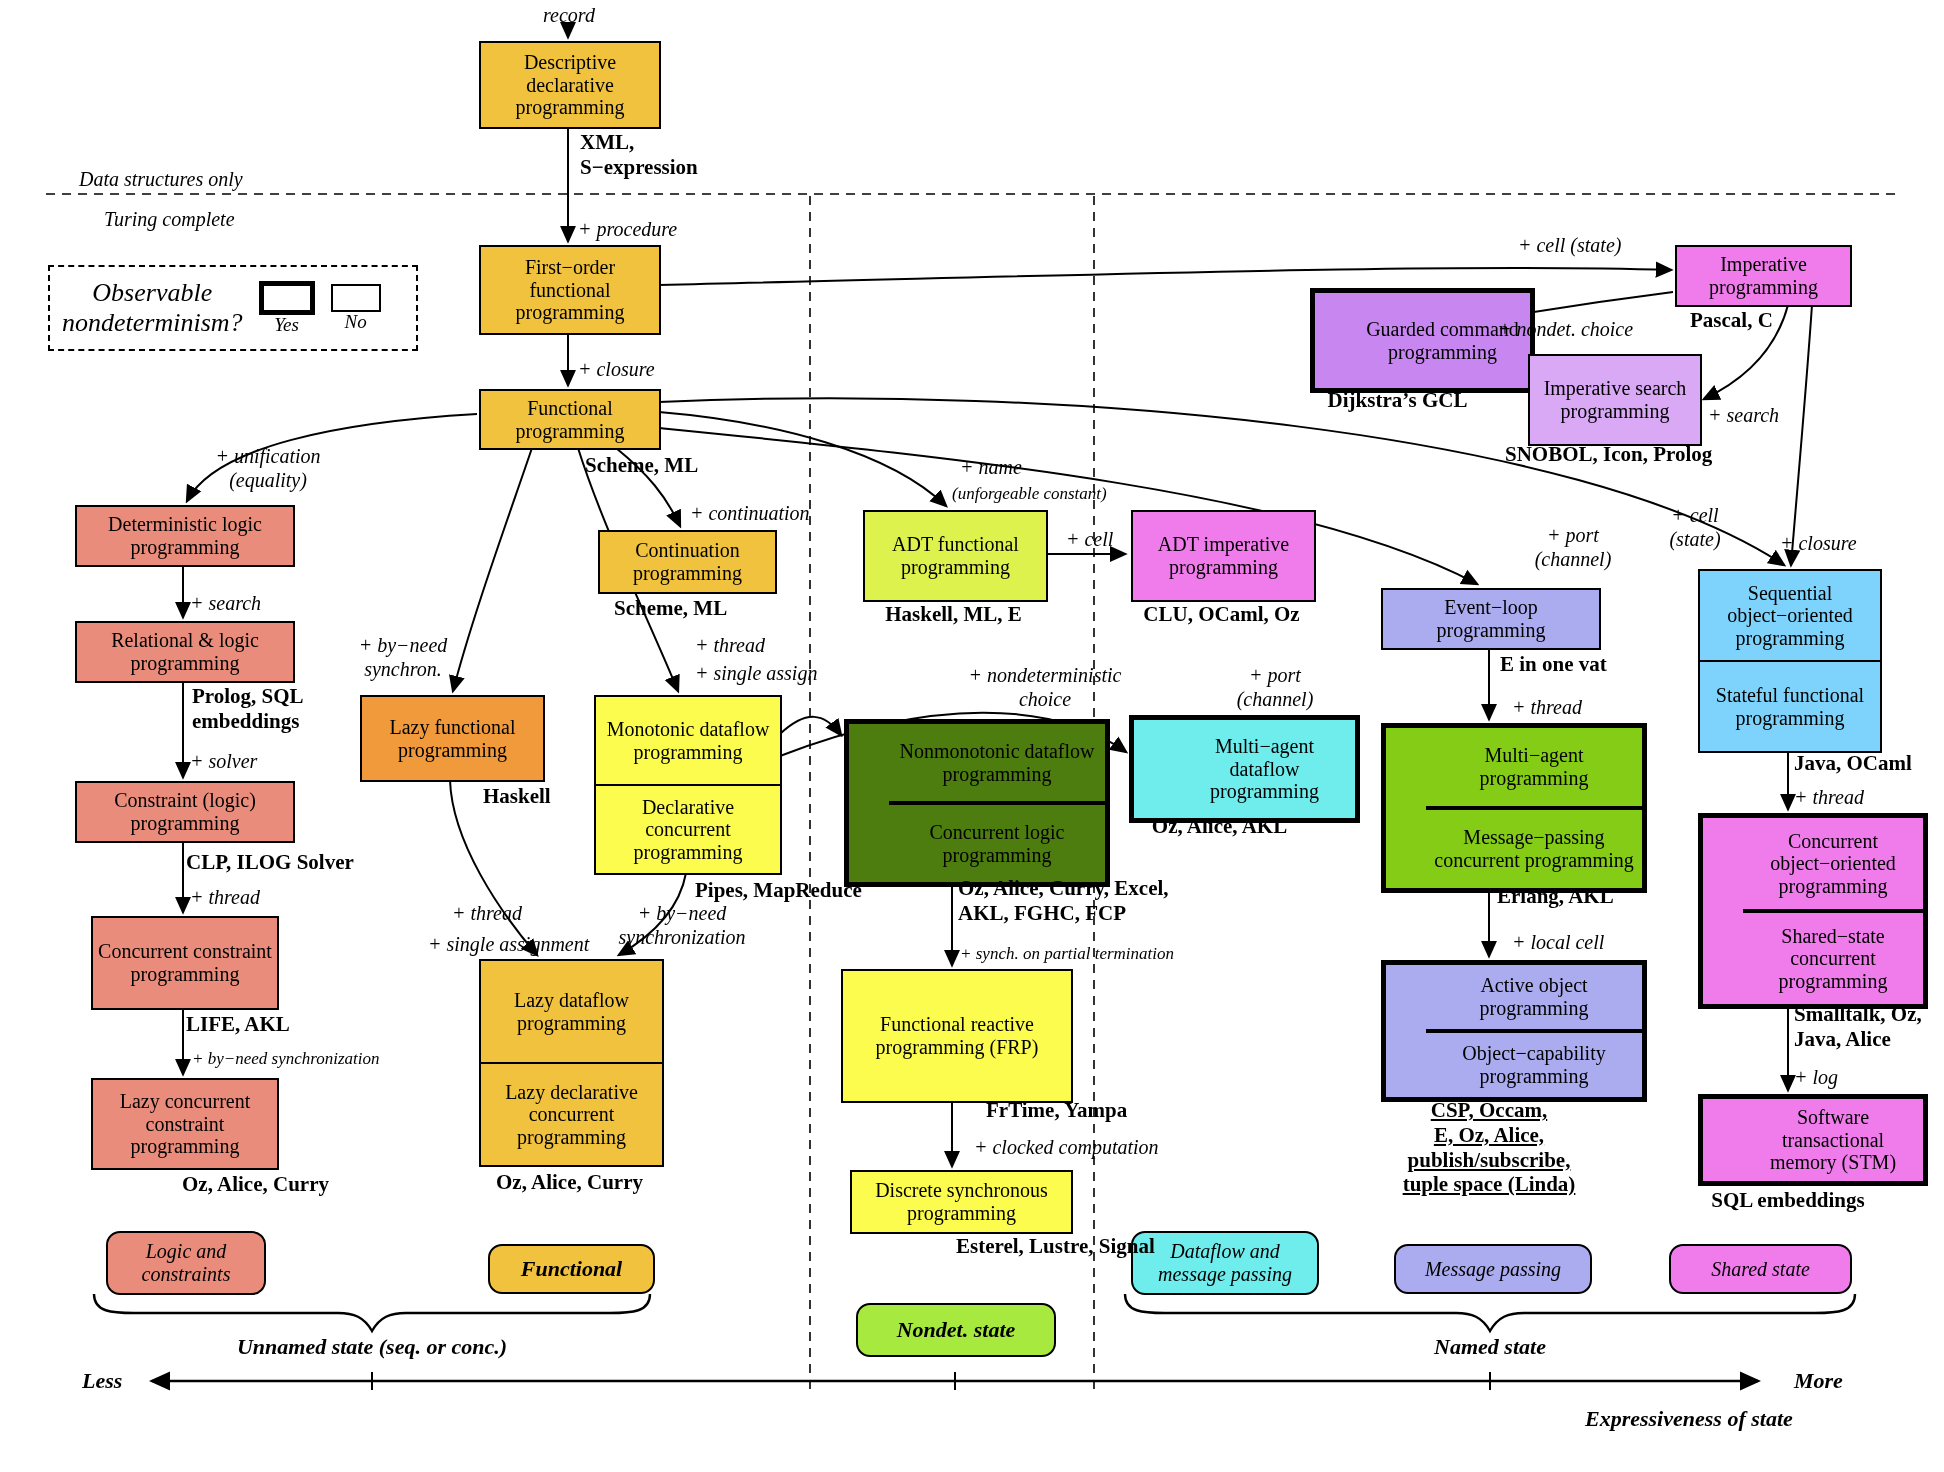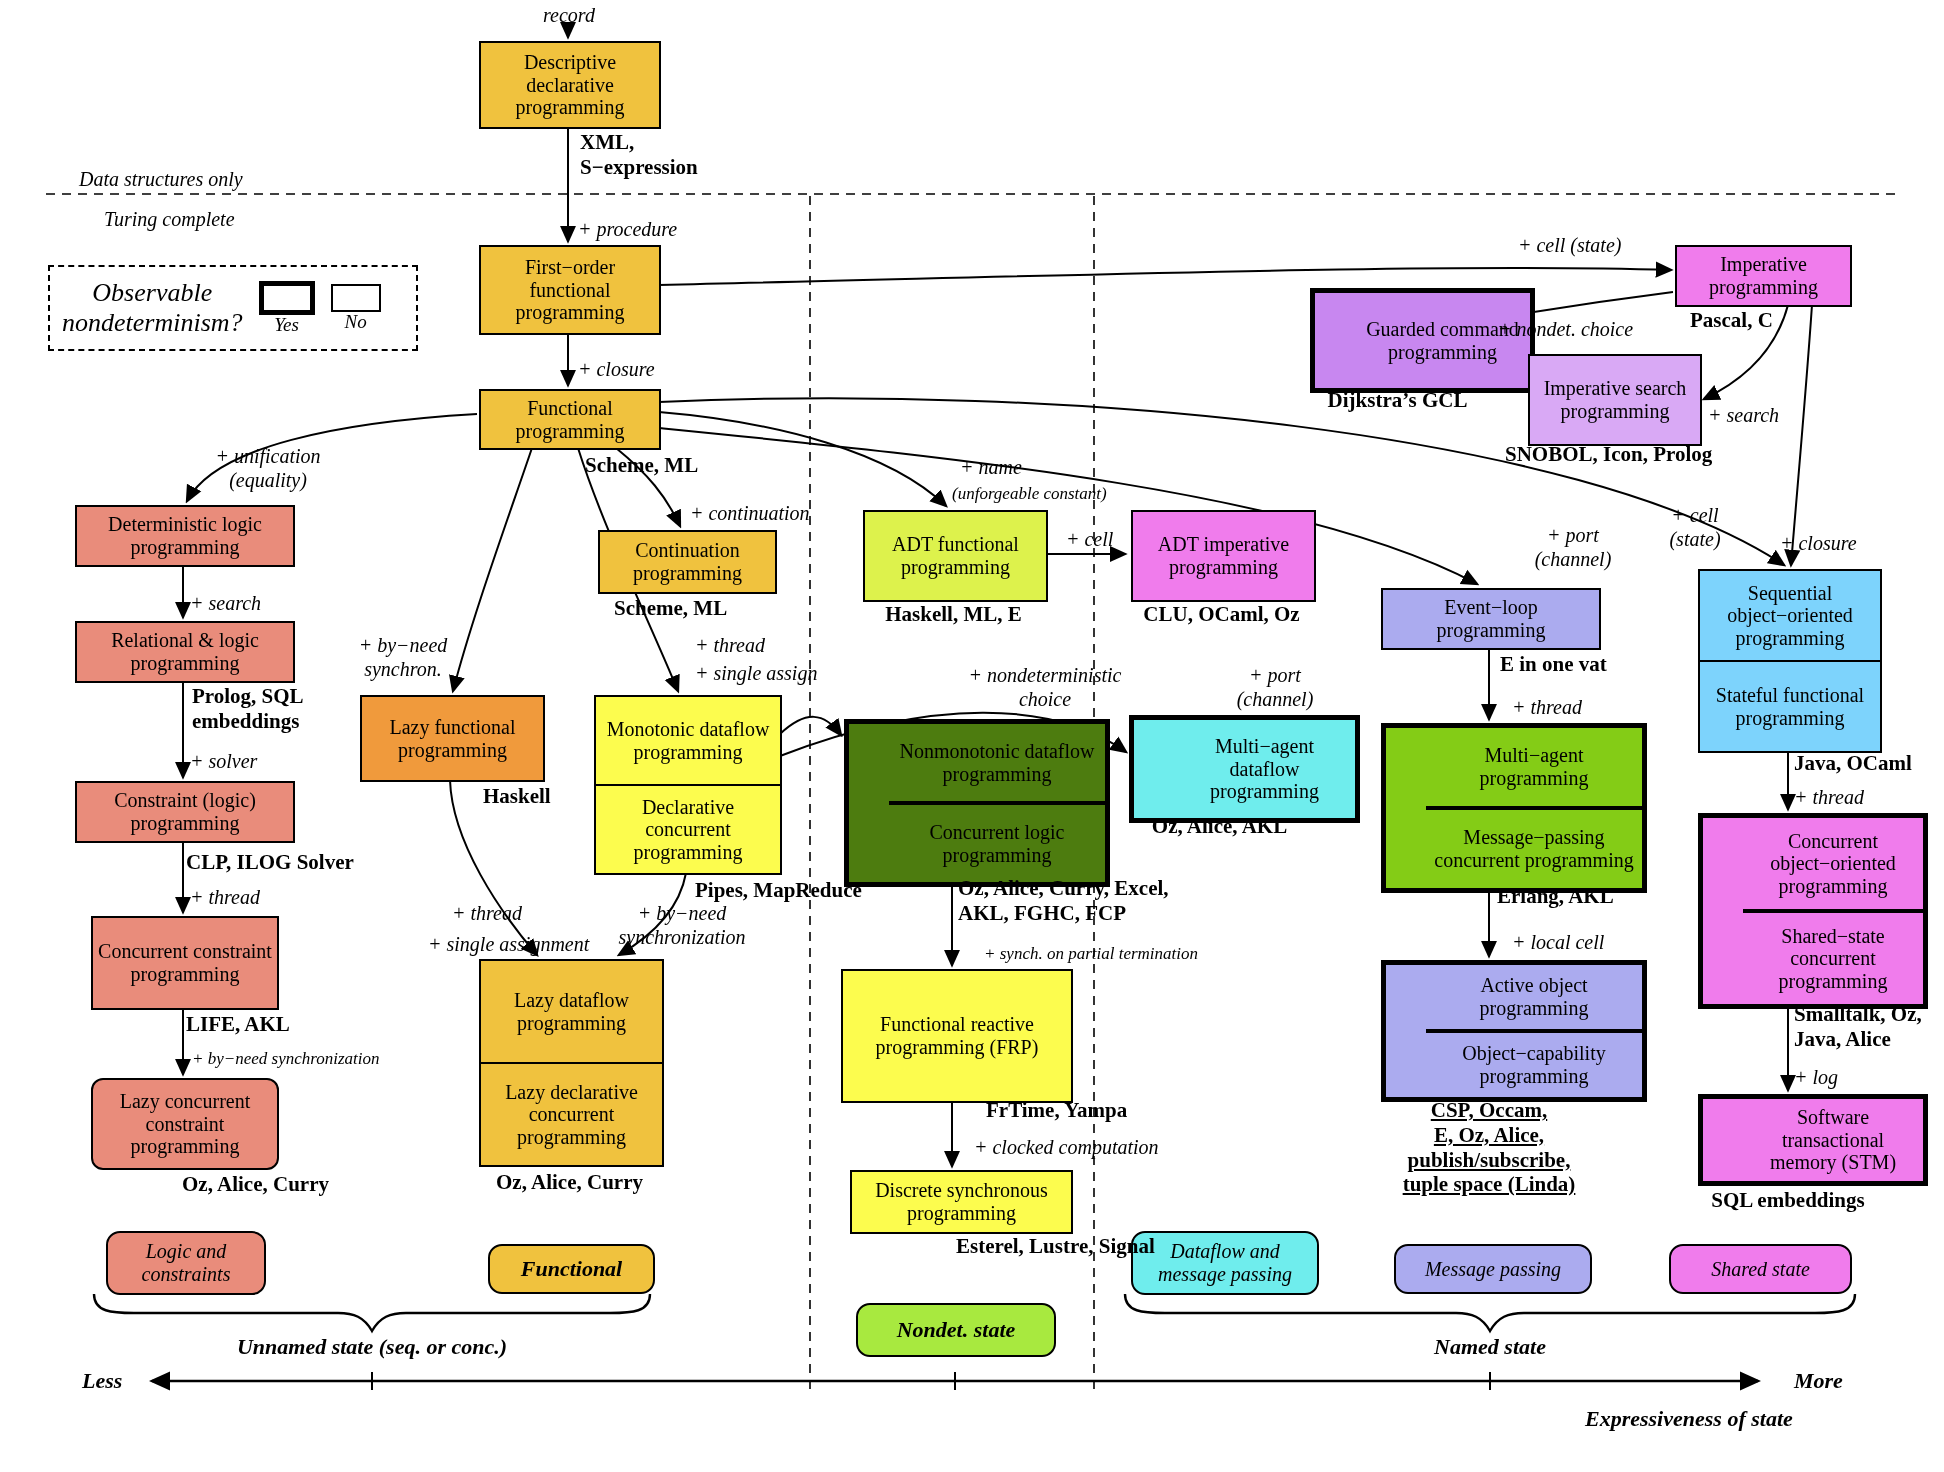--- a/index.html
+++ b/index.html
@@ -125,21 +125,21 @@
     </div>
     <div class="box" style="left: 75px; top: 621px; width: 216px; height: 58px; background: rgb(233, 140, 123);">
       <div class="section">Relational &amp; logic programming</div>
     </div>
     <div class="box" style="left: 75px; top: 781px; width: 216px; height: 58px; background: rgb(233, 140, 123);">
       <div class="section">Constraint (logic) programming</div>
     </div>
     <div class="box" style="left: 91px; top: 916px; width: 184px; height: 90px; background: rgb(233, 140, 123);">
       <div class="section">Concurrent constraint programming</div>
     </div>
-    <div class="box" style="left: 91px; top: 1078px; width: 184px; height: 88px; background: rgb(233, 140, 123); border-radius: 12px;">
+    <div class="box" style="left: 91px; top: 1078px; width: 184px; height: 88px; background: rgb(233, 140, 123);">
       <div class="section">Lazy concurrent constraint programming</div>
     </div>
     <div class="box" style="left: 360px; top: 695px; width: 181px; height: 83px; background: rgb(240, 154, 60);">
       <div class="section">Lazy functional programming</div>
     </div>
     <div class="box" style="left: 594px; top: 695px; width: 184px; height: 176px; background: rgb(252, 252, 78);">
       <div class="section">Monotonic dataflow programming</div>
       <div class="section">Declarative concurrent programming</div>
     </div>
     <div class="box" style="left: 479px; top: 959px; width: 181px; height: 204px; background: rgb(240, 194, 62);">
@@ -317,21 +317,21 @@
       <div>+ port</div>
       <div>(channel)</div>
     </div>
     <div class="lbl b" style="left: 1129px; top: 814px; width: 181px; text-align: center;">
       <div>Oz, Alice, AKL</div>
     </div>
     <div class="lbl b" style="left: 958px; top: 876px;">
       <div>Oz, Alice, Curry, Excel,</div>
       <div>AKL, FGHC, FCP</div>
     </div>
-    <div class="lbl its" style="left: 984px; top: 944px;">
+    <div class="lbl its" style="left: 960px; top: 944px;">
       <div>+ synch. on partial termination</div>
     </div>
     <div class="lbl b" style="left: 986px; top: 1098px;">
       <div>FrTime, Yampa</div>
     </div>
     <div class="lbl it" style="left: 974px; top: 1136px;">
       <div>+ clocked computation</div>
     </div>
     <div class="lbl b" style="left: 956px; top: 1234px;">
       <div>Esterel, Lustre, Signal</div>

